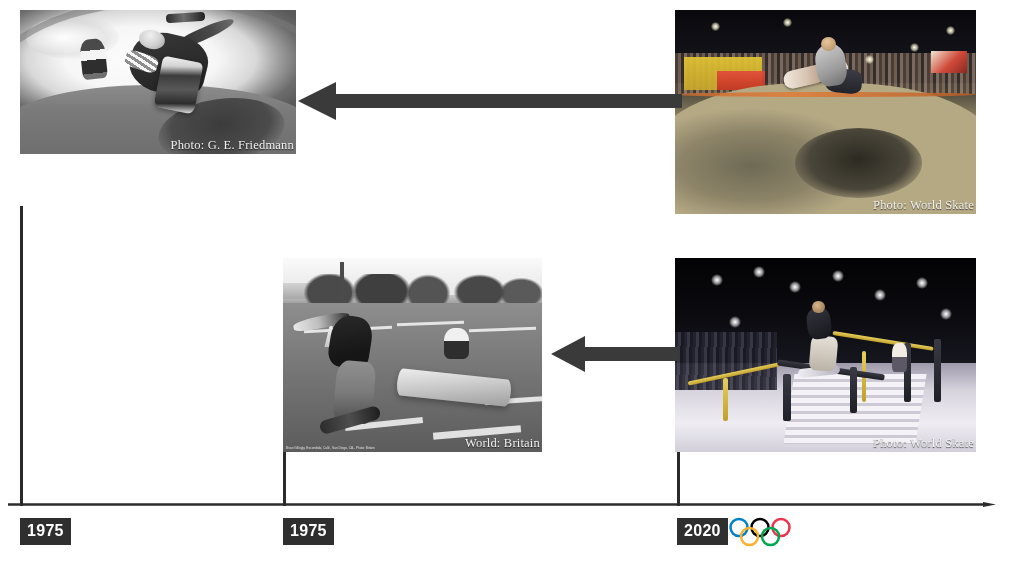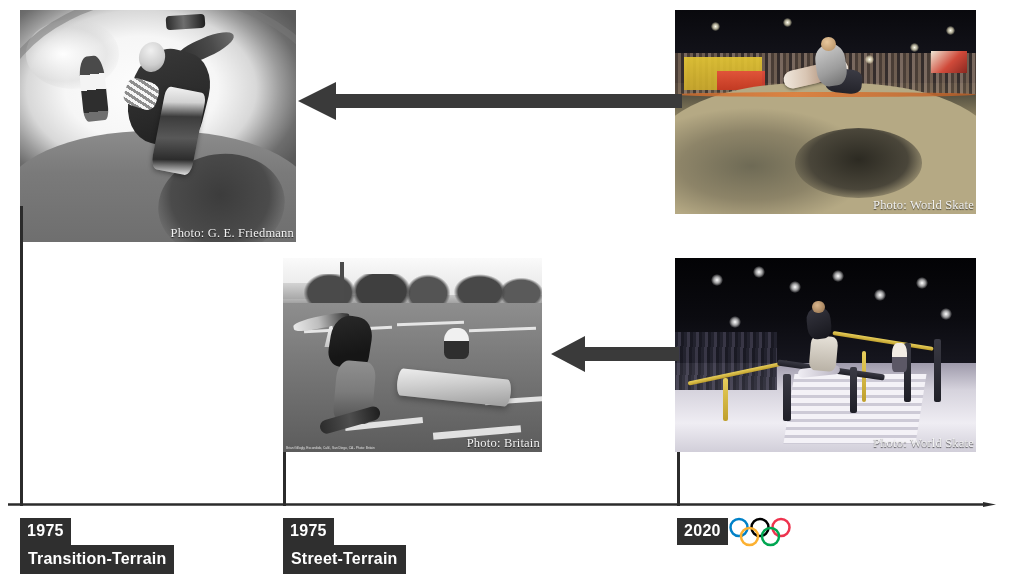--- a/index.html
+++ b/index.html
@@ -44,21 +44,21 @@
     left: 3px;
     bottom: 2px;
     font-family: "Liberation Sans", sans-serif;
     font-size: 3.2px;
     color: #ededed;
     white-space: nowrap;
     opacity: .9;
   }
 
   
-  #photo-pool { left: 20px; top: 10px; width: 276px; height: 232px; }
+  #photo-pool { left: 20px; top: 10px; width: 276px; height: 144px; }
   #photo-pool .scene {
     background:
       radial-gradient(ellipse 66% 54% at 44% 34%, #fdfdfd 0%, #f6f6f6 42%, #d8d8d8 63%, #9c9c9c 76%, #6d6d6d 88%, #5a5a5a 100%),
       linear-gradient(175deg, #bcbcbc 0%, #a9a9a9 28%, #8f8f8f 58%, #767676 100%);
     filter: grayscale(1);
   }
   #photo-pool .rim {
     position: absolute; left: -12%; top: -8%; width: 124%; height: 112%;
     border: 7px solid rgba(120,120,120,.55);
     border-radius: 52% 52% 46% 46%;
@@ -460,21 +460,21 @@
       <div class="stripe" style="left:78%;top:72%;width:24%;height:2.6%;transform:rotate(-4deg)"></div>
       <div class="cone"></div>
       <div class="sitter"></div>
       <div class="curb"></div>
       <div class="sk-arm"></div>
       <div class="sk-torso"></div>
       <div class="sk-legs"></div>
       <div class="sk-deck"></div>
     </div>
     <span class="microcredit">Brian Gillogly, Escondido, Calif., San Diego, CA - Photo: Britain</span>
-    <span class="credit">Photo: Britain</span>
+    <span class="credit">World: Britain</span>
   </div>
 
   <div class="photo" id="photo-contest">
     <div class="scene">
       <div class="ceiling"></div>
       <div class="light" style="left:12%;top:8%"></div>
       <div class="light" style="left:26%;top:4%"></div>
       <div class="light" style="left:38%;top:12%"></div>
       <div class="light" style="left:52%;top:6%"></div>
       <div class="light" style="left:66%;top:16%"></div>
@@ -516,31 +516,25 @@
 
   <svg class="axis" viewBox="0 0 988 5" preserveAspectRatio="none">
     <line x1="0" y1="2.5" x2="976" y2="2.5" stroke="#2b2b2b" stroke-width="2.4"></line>
     <path d="M 975 0 L 988 2.5 L 975 5 Z" fill="#2b2b2b"></path>
   </svg>
 
   <div class="marker" style="left:20px; top:518px;">
     <span class="yearrow">
       <span class="year">1975</span>
     </span>
-    <span class="terrainrow">
-      <span class="terrain">Transition-Terrain</span>
-    </span>
   </div>
 
   <div class="marker" style="left:283px; top:518px;">
     <span class="yearrow">
       <span class="year">1975</span>
-    </span>
-    <span class="terrainrow">
-      <span class="terrain">Street-Terrain</span>
     </span>
   </div>
 
   <div class="marker" style="left:677px; top:518px;">
     <span class="yearrow">
       <span class="year">2020</span>
     </span>
   </div>
 
   <svg id="olympic-rings" viewBox="0 0 132 60">

